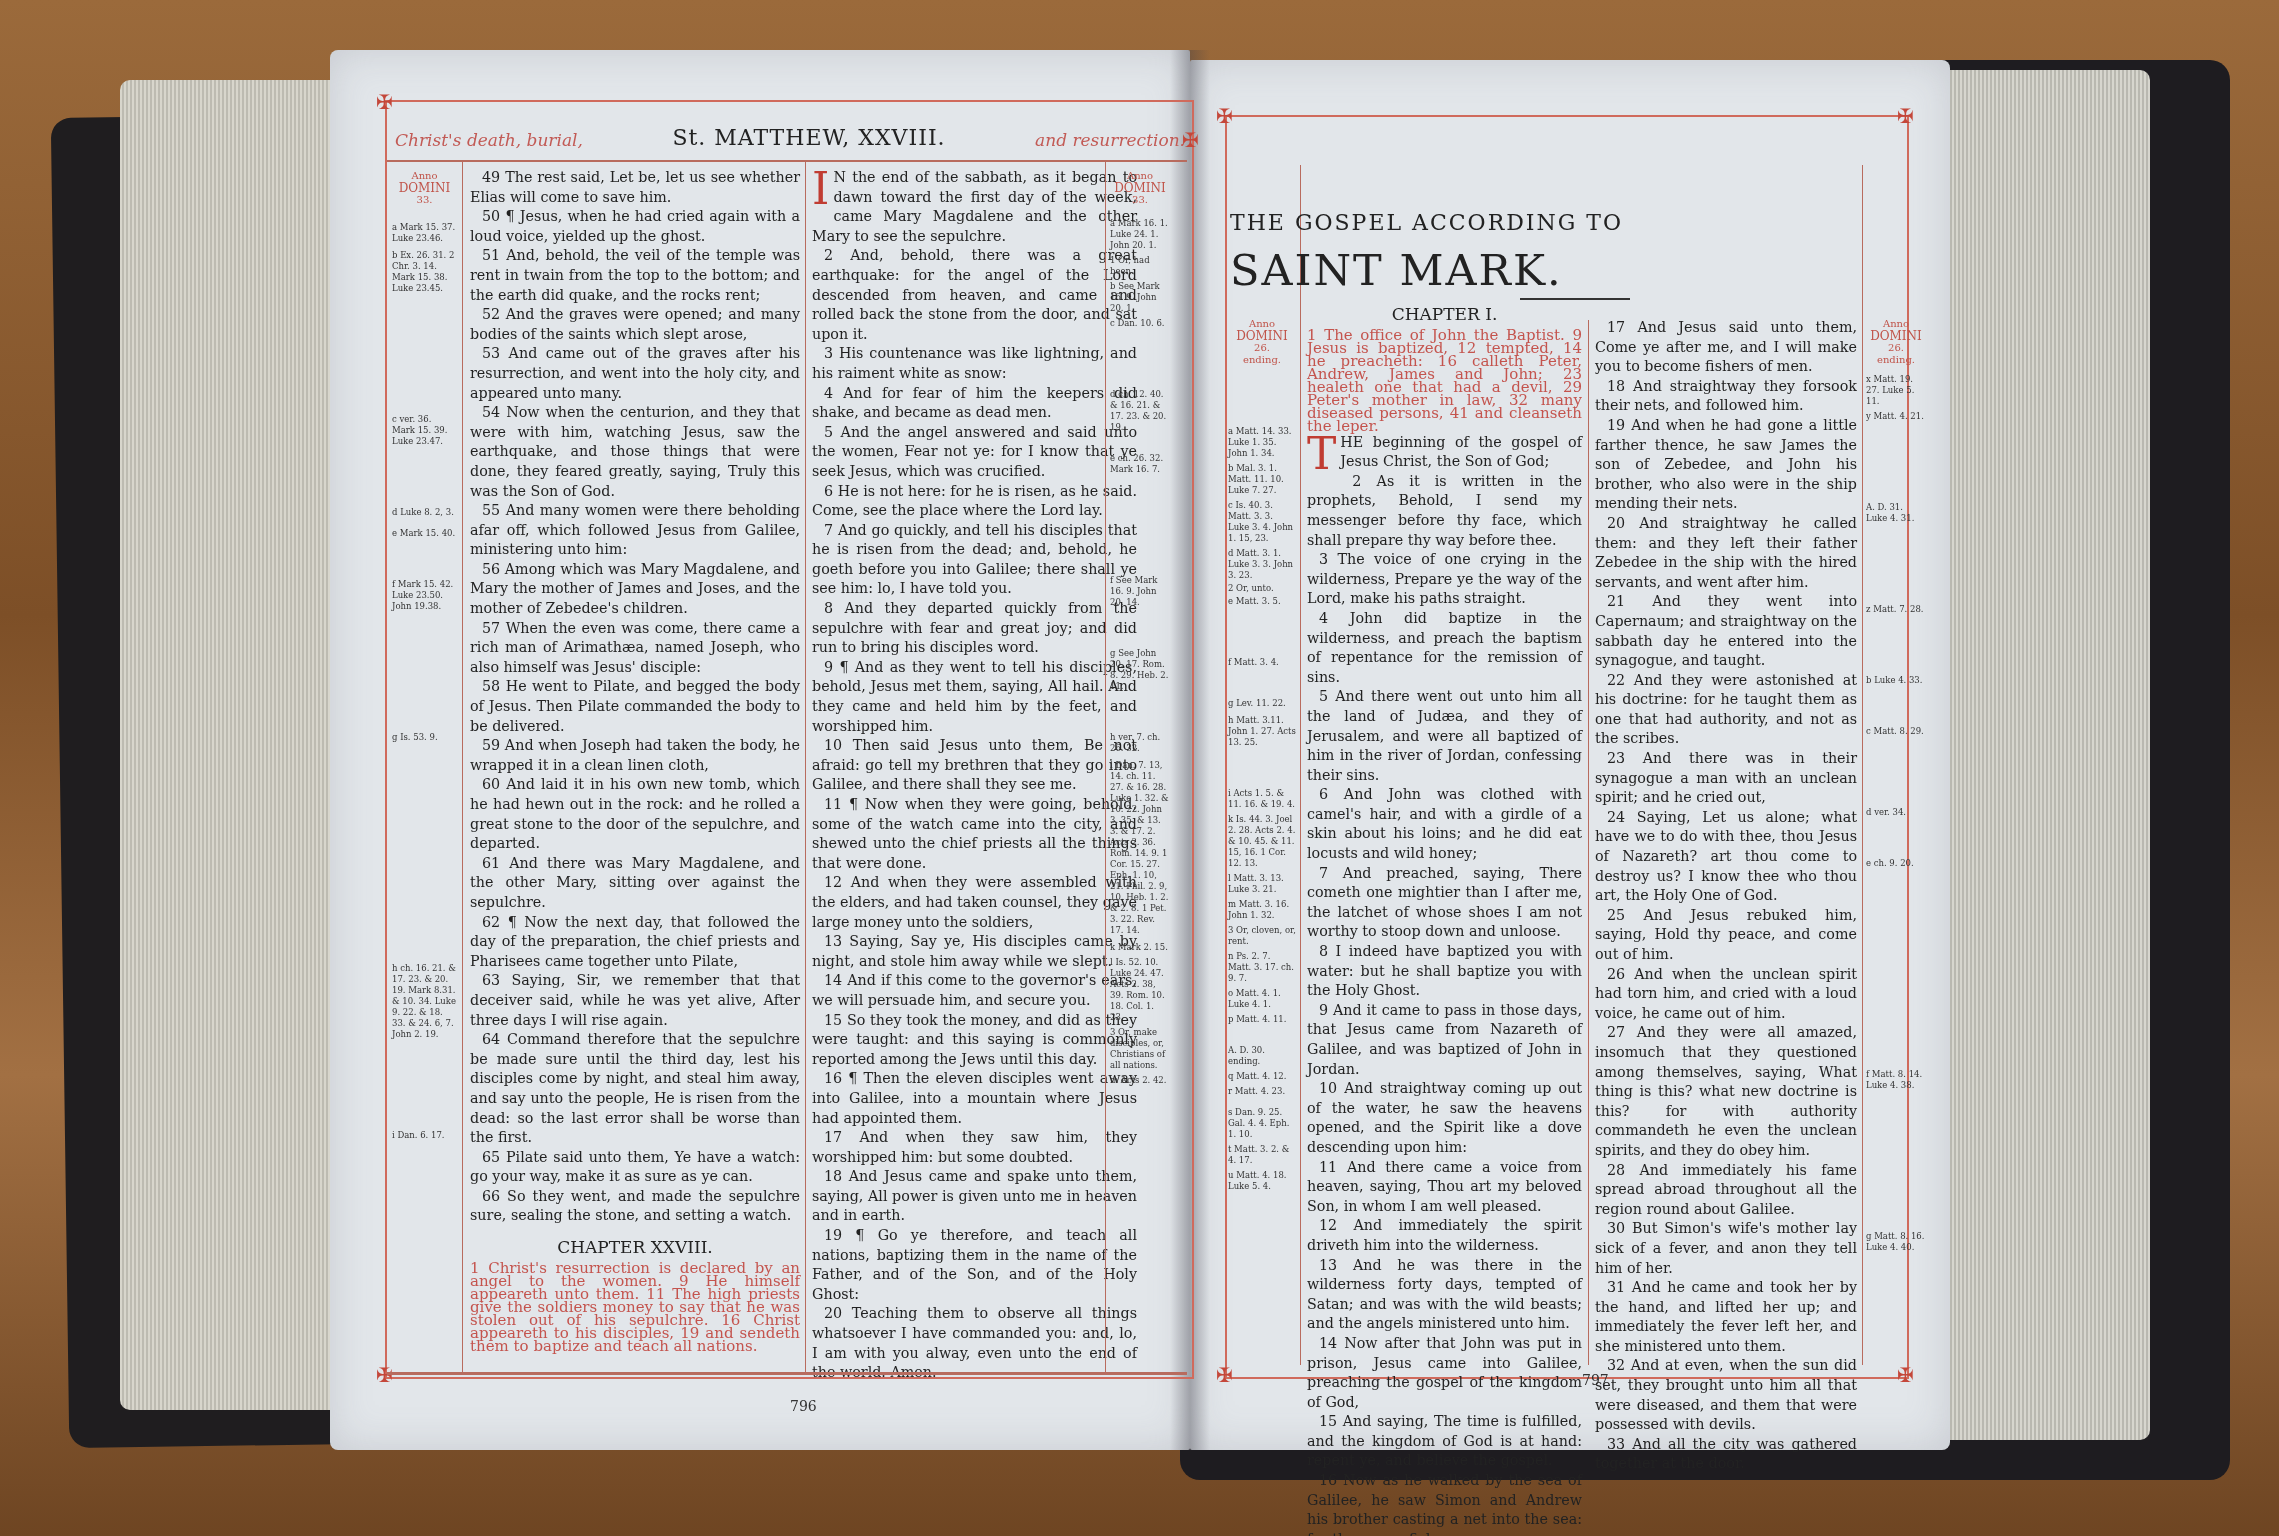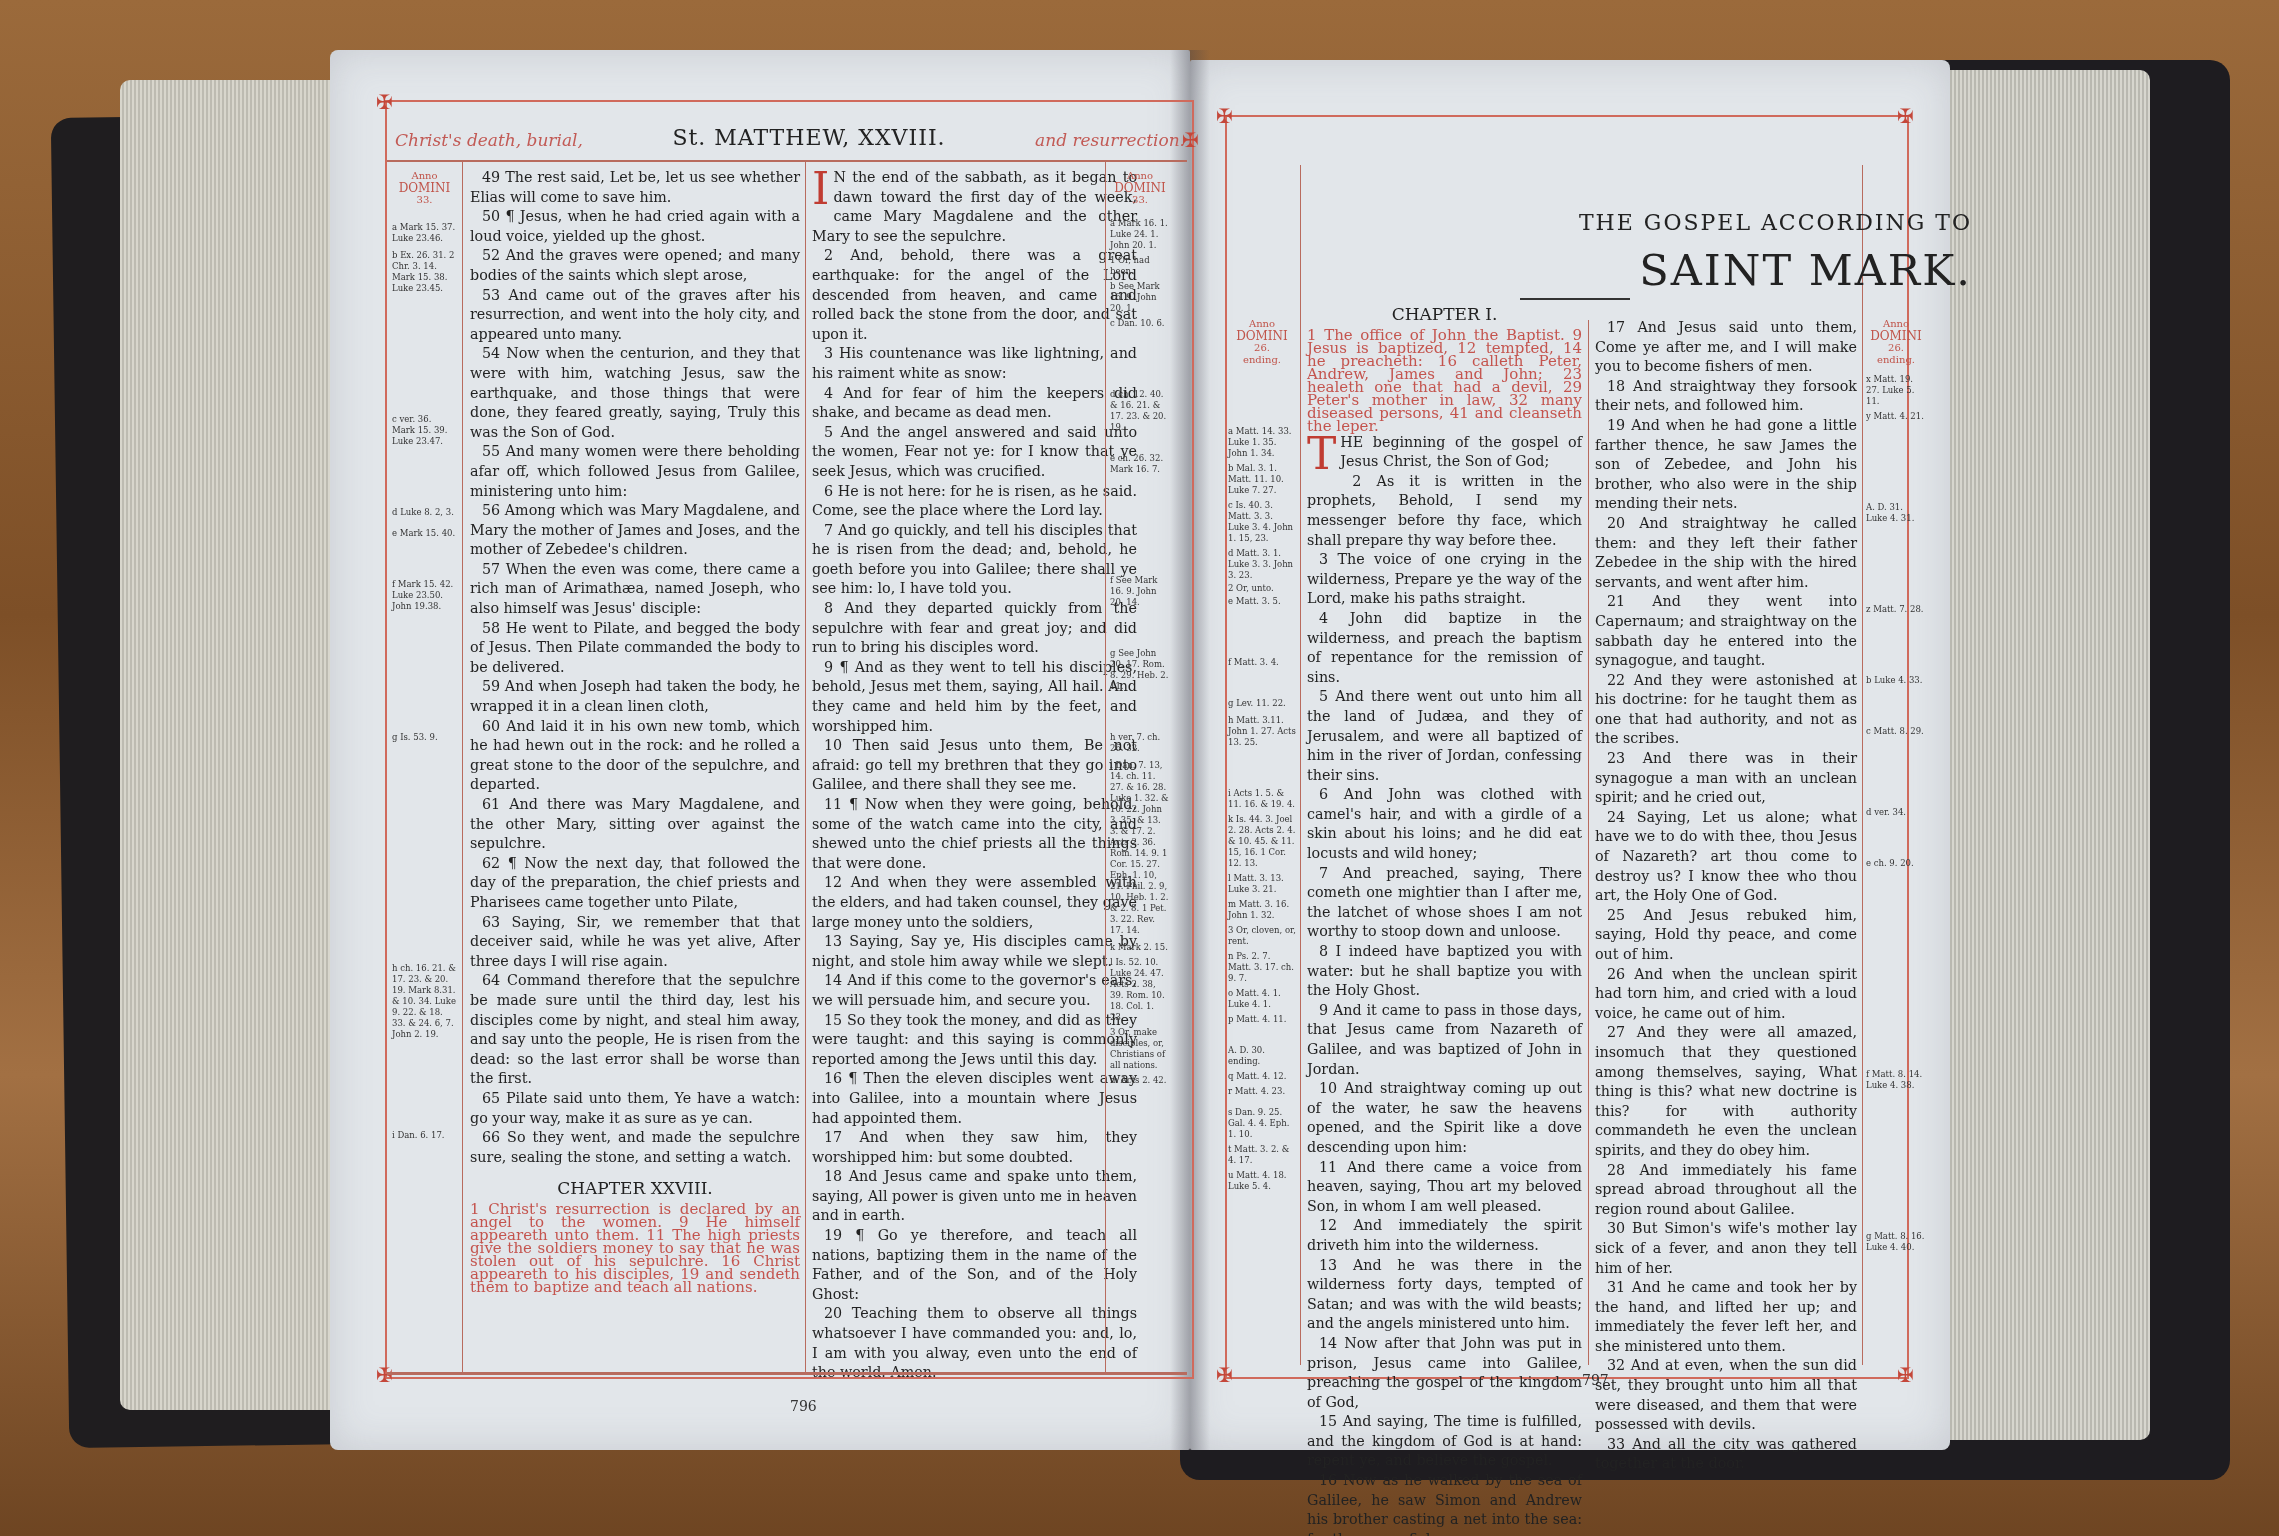--- a/index.html
+++ b/index.html
@@ -22,21 +22,21 @@
   .rh-title{color:#222;font-size:22px;letter-spacing:1px;}
   .col{position:absolute;font-size:14.3px;line-height:19.6px;color:#222;text-align:justify;}
   .col p{margin:0;text-indent:12px;}
   .margin-col{position:absolute;font-size:8.5px;line-height:11px;color:#333;}
   .anno{color:#c0544a;text-align:center;font-size:10px;line-height:12px;}
   .rule{position:absolute;background:#b86b5e;}
   .chap{font-size:17px;text-align:center;margin:12px 0 4px 0;color:#222;}
   .summary{color:#c4544e;font-size:15px;line-height:13px;text-align:justify;}
   .dropcap{float:left;color:#c03c32;font-size:44px;line-height:38px;margin:2px 4px 0 0;font-family:"DejaVu Serif",serif;}
   .pageno{position:absolute;font-size:14px;color:#333;}
-  .gospel-head{position:absolute;left:1302px;width:670px;text-align:right;color:#222;}
+  .gospel-head{position:absolute;left:1230px;width:670px;text-align:left;color:#222;}
   .gh1{top:210px;font-size:22px;letter-spacing:2px;}
   .gh2{top:245px;font-size:43px;letter-spacing:2px;}
   .gh-rule{position:absolute;left:1520px;top:298px;width:110px;height:2px;background:#333;}
 </style>
 </head>
 <body>
 
 <div class="wood"></div>
 <div class="cover-left"></div>
 <div class="cover-right"></div>
@@ -78,20 +78,21 @@
   <div style="margin-top:40px">f Mark 15. 42. Luke 23.50. John 19.38.</div>
   <div style="margin-top:120px">g Is. 53. 9.</div>
   <div style="margin-top:220px">h ch. 16. 21. &amp; 17. 23. &amp; 20. 19. Mark 8.31. &amp; 10. 34. Luke 9. 22. &amp; 18. 33. &amp; 24. 6, 7. John 2. 19.</div>
   <div style="margin-top:90px">i Dan. 6. 17.</div>
 </div>
 <div class="rule" style="left:462px;top:162px;width:1px;height:1210px;"></div>
 
 <div class="col" style="left:470px;top:168px;width:330px;">
   <p>49 The rest said, Let be, let us see whether Elias will come to save him.</p>
   <p>50 ¶ Jesus, when he had cried again with a loud voice, yielded up the ghost.</p>
+  <p>51 And, behold, the veil of the temple was rent in twain from the top to the bottom; and the earth did quake, and the rocks rent;</p>
   <p>52 And the graves were opened; and many bodies of the saints which slept arose,</p>
   <p>53 And came out of the graves after his resurrection, and went into the holy city, and appeared unto many.</p>
   <p>54 Now when the centurion, and they that were with him, watching Jesus, saw the earthquake, and those things that were done, they feared greatly, saying, Truly this was the Son of God.</p>
   <p>55 And many women were there beholding afar off, which followed Jesus from Galilee, ministering unto him:</p>
   <p>56 Among which was Mary Magdalene, and Mary the mother of James and Joses, and the mother of Zebedee's children.</p>
   <p>57 When the even was come, there came a rich man of Arimathæa, named Joseph, who also himself was Jesus' disciple:</p>
   <p>58 He went to Pilate, and begged the body of Jesus. Then Pilate commanded the body to be delivered.</p>
   <p>59 And when Joseph had taken the body, he wrapped it in a clean linen cloth,</p>
   <p>60 And laid it in his own new tomb, which he had hewn out in the rock: and he rolled a great stone to the door of the sepulchre, and departed.</p>
   <p>61 And there was Mary Magdalene, and the other Mary, sitting over against the sepulchre.</p>

